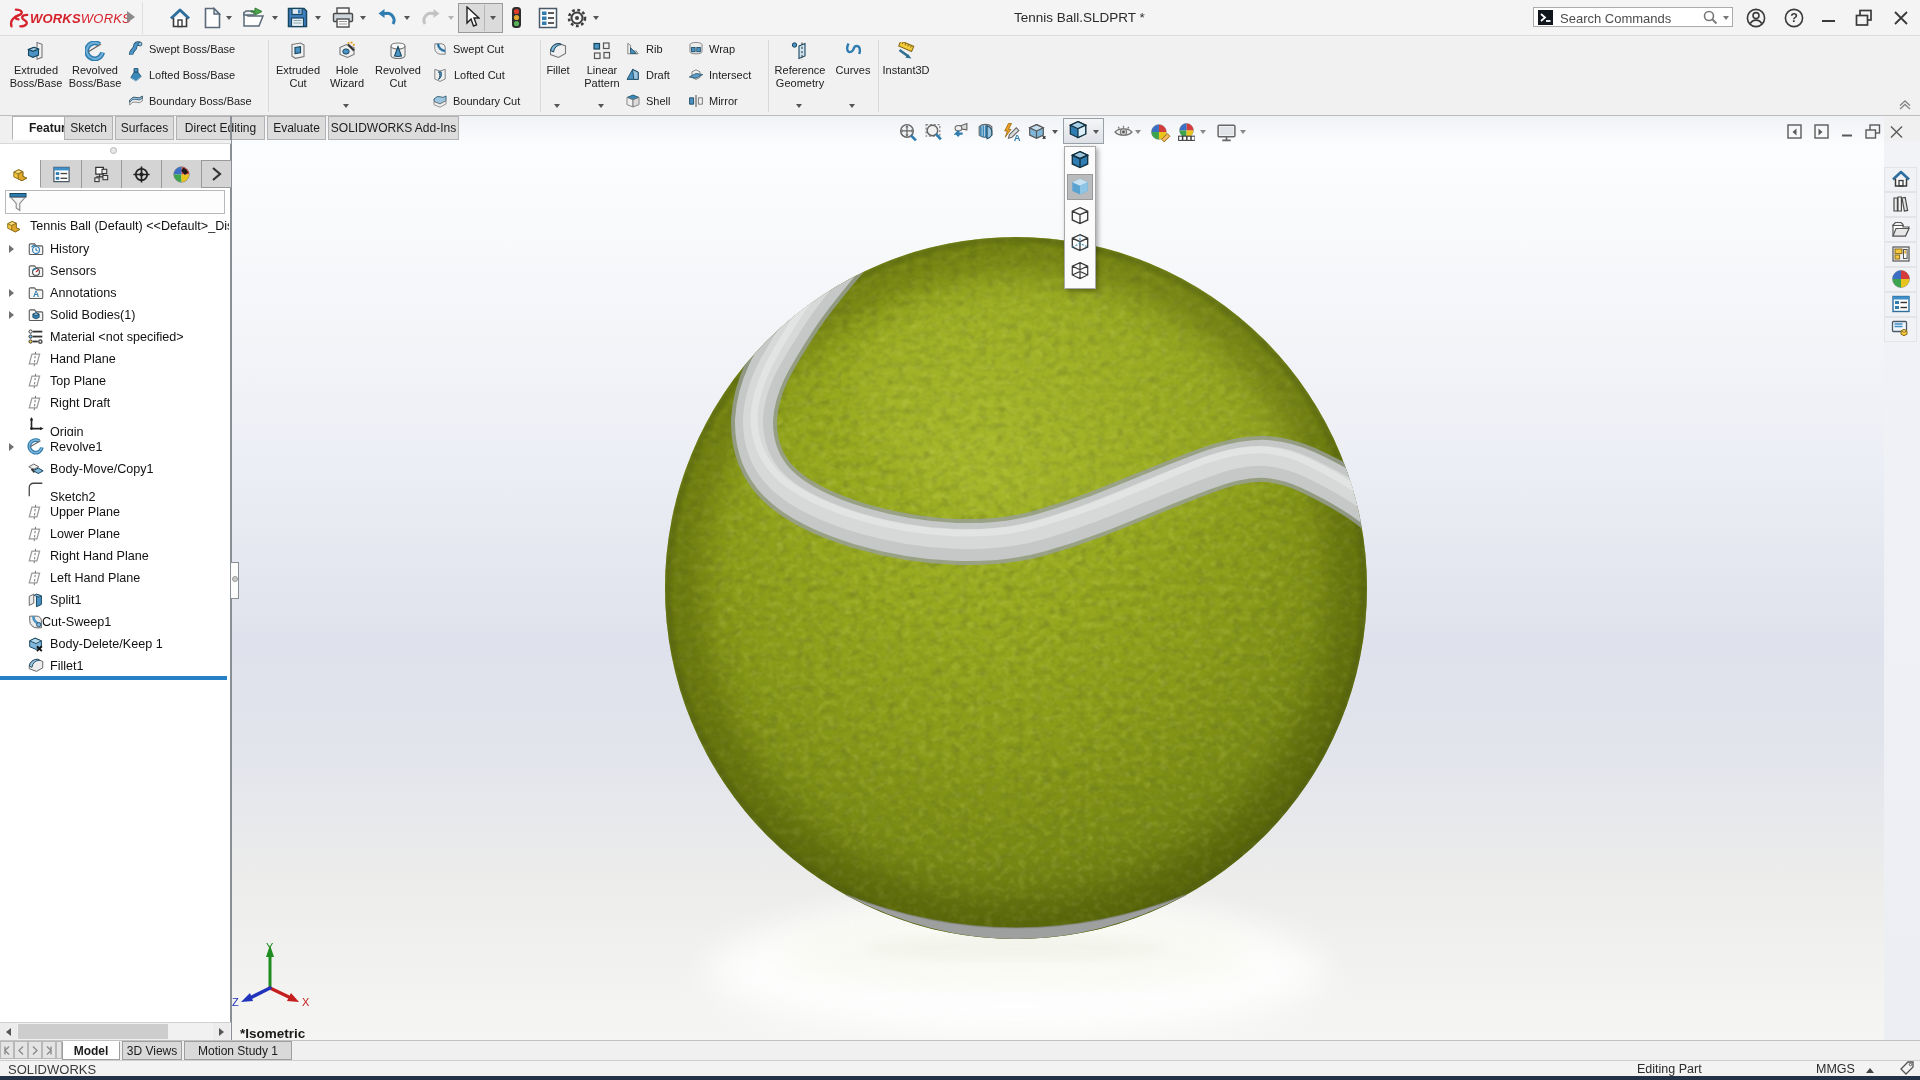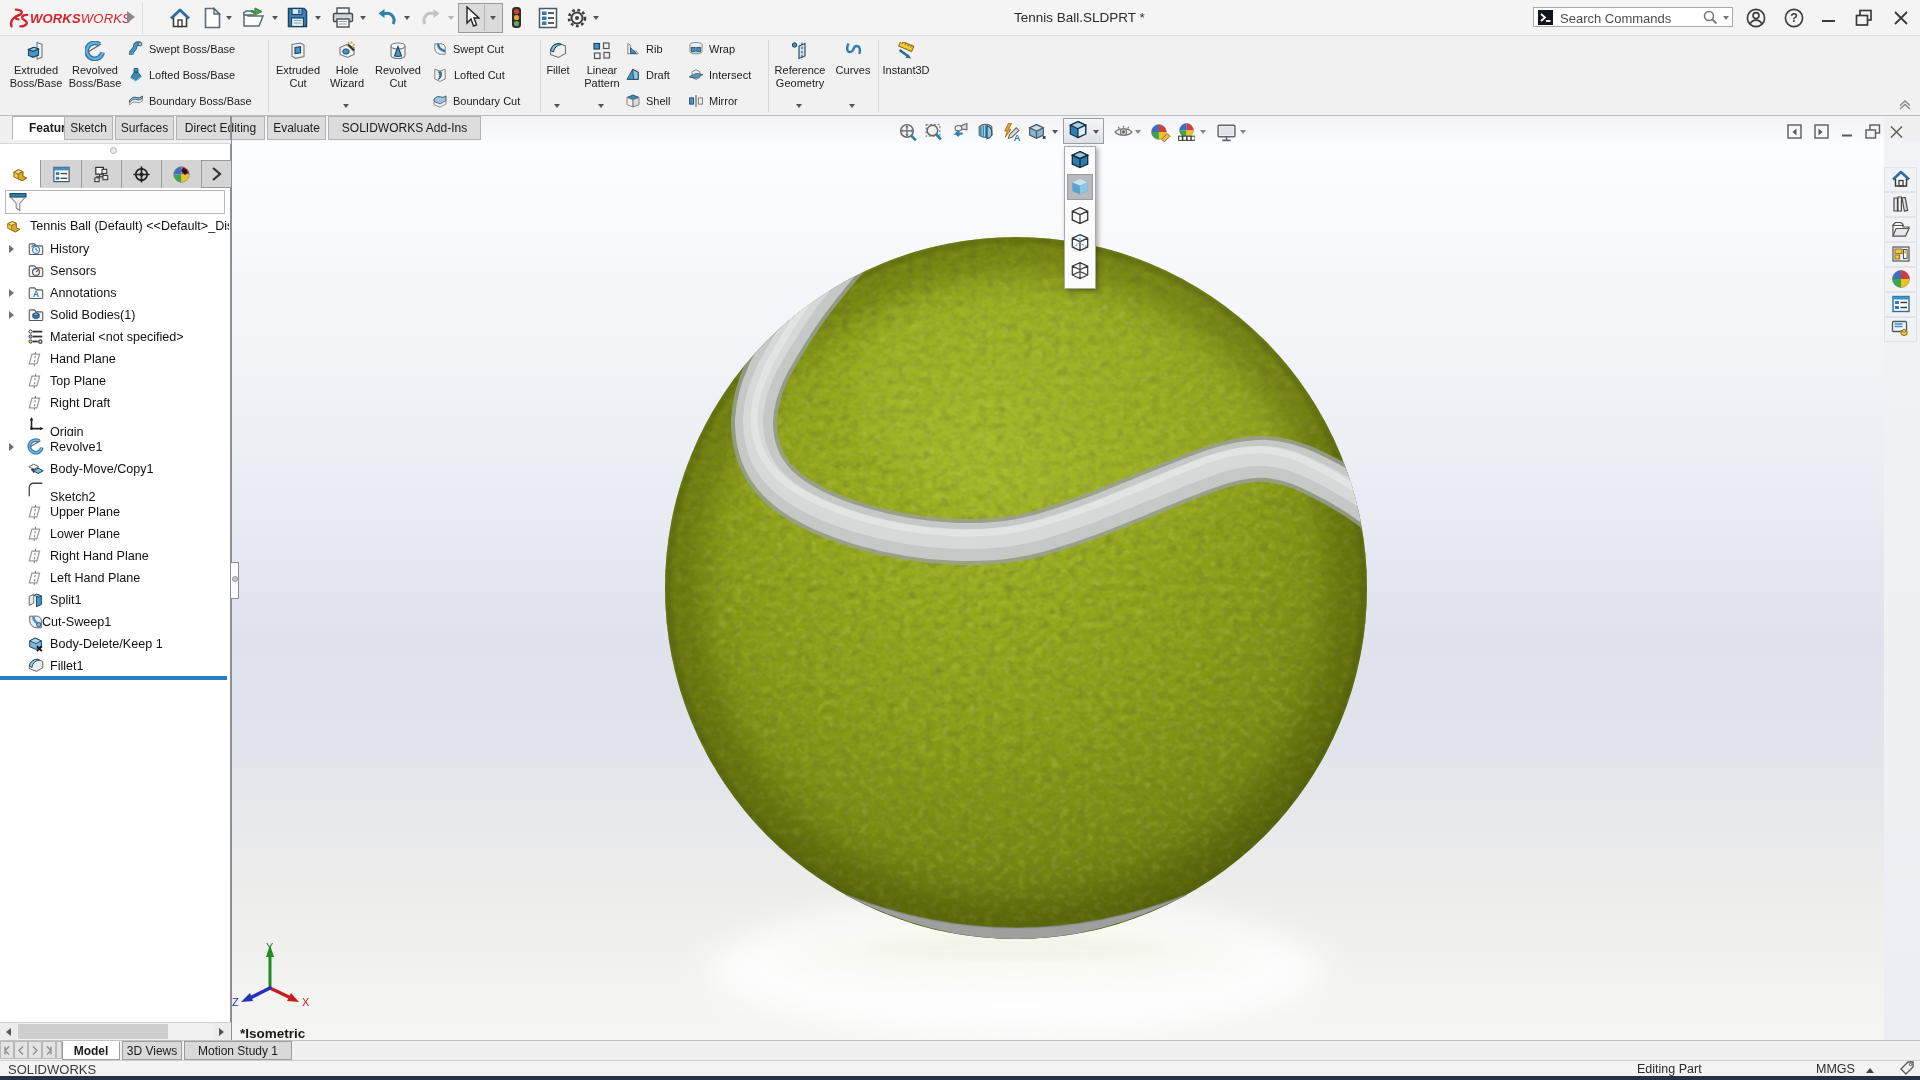--- a/index.html
+++ b/index.html
@@ -272,21 +272,21 @@
   </svg>
 <div class="ab" style="left:231px;top:116px;width:1653px;height:924px;background:
 radial-gradient(ellipse 420px 120px at 47.5% 91%, rgba(255,255,255,.95), rgba(255,255,255,0) 70%),
 linear-gradient(180deg,#f1f2f6 0%,#fcfdfe 3.2%,#f8f9fb 14%,#eceef5 38%,#dfe2ec 57%,#e2e4ec 68%,#ededeb 84%,#f3f3f1 95%,#f5f5f3 100%)"></div>
 <div class="ab" style="left:0;top:116px;width:231px;height:24px;background:#f0f0f0"></div>
 <div class="tab on" style="left:12px;width:84px">Features</div>
 <div class="tab" style="left:64px;width:49px">Sketch</div>
 <div class="tab" style="left:115px;width:59px">Surfaces</div>
 <div class="tab" style="left:176px;width:89px">Direct Editing</div>
 <div class="tab" style="left:267px;width:59px">Evaluate</div>
-<div class="tab" style="left:328px;width:153px">SOLIDWORKS Add-Ins</div>
+<div class="tab" style="left:328px;width:131px">SOLIDWORKS Add-Ins</div>
 <svg class="ab" style="left:897px;top:122px" width="21" height="21" viewBox="0 0 20 20">
     <circle cx="9.5" cy="8.5" r="6" fill="#eef2f5" stroke="#666" stroke-width="1.4"></circle>
     <path d="M9.5 4.5 v8 M5.5 8.5 h8" stroke="#666" stroke-width="1.2"></path>
     <path d="M9.5 3 l-1.6 2 h3.2z M9.5 14 l-1.6 -2 h3.2z M3.5 8.5 l2 -1.6 v3.2z M15.5 8.5 l-2 -1.6 v3.2z" fill="#666"></path>
     <path d="M13.5 13 L18 17.5" stroke="#2e7cb0" stroke-width="2.6"></path>
   </svg>
 <svg class="ab" style="left:923px;top:122px" width="21" height="21" viewBox="0 0 20 20">
     <rect x="3" y="2.5" width="13" height="11" fill="none" stroke="#888" stroke-width="1.2" stroke-dasharray="2 1.6"></rect>
     <circle cx="9" cy="8" r="5" fill="#f2f2f2" stroke="#666" stroke-width="1.4"></circle>
     <path d="M12.5 11.5 L17 16.5" stroke="#2e7cb0" stroke-width="2.6"></path>

